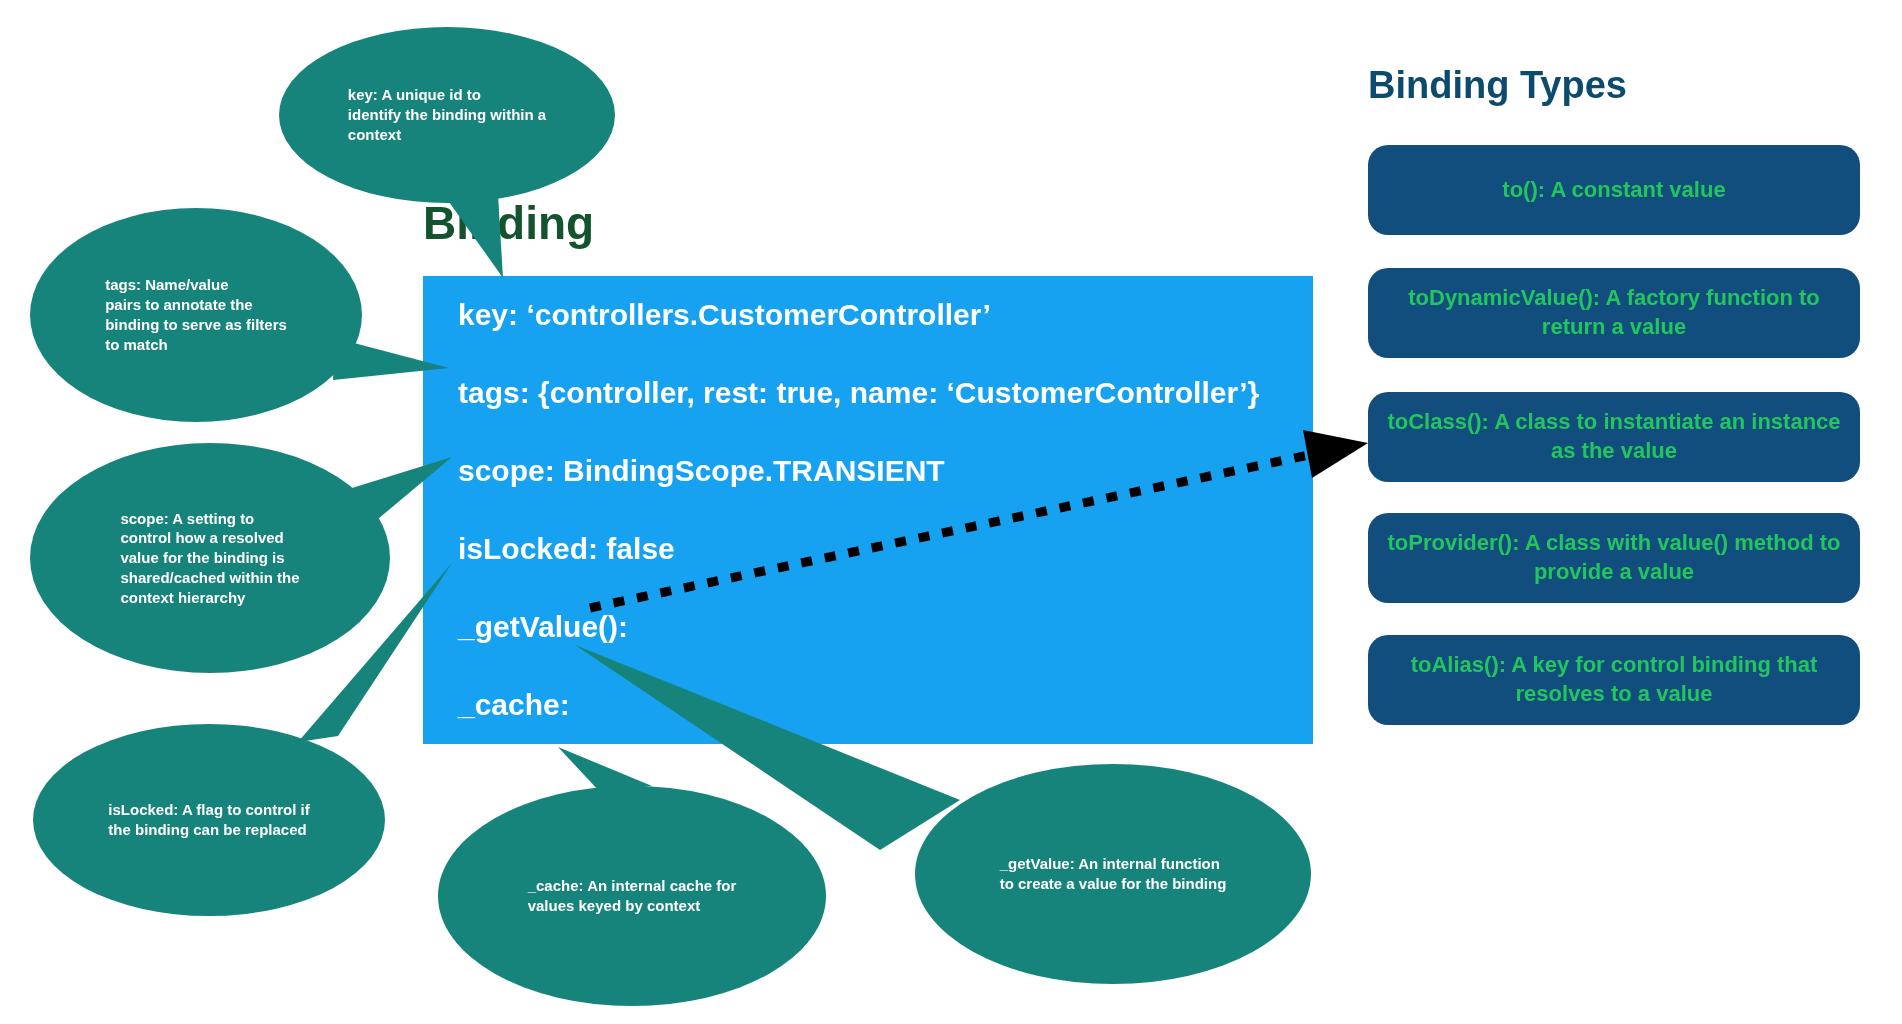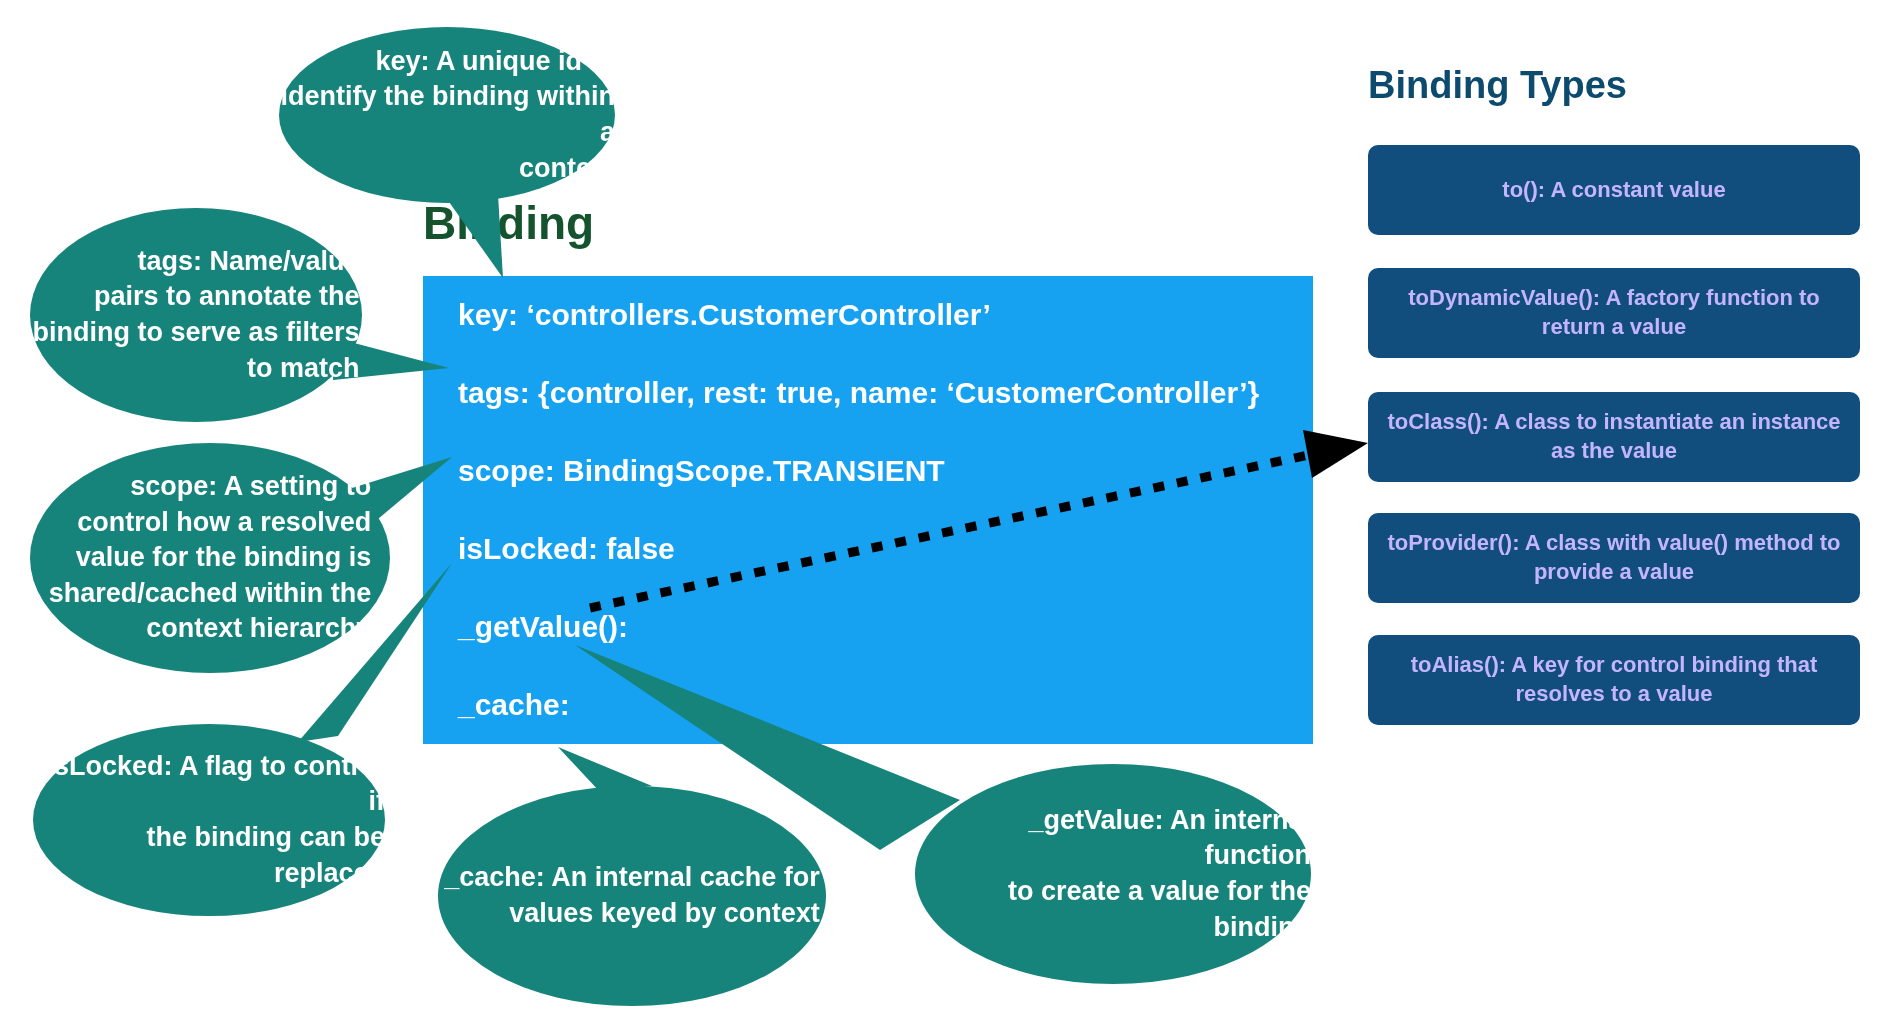--- a/index.html
+++ b/index.html
@@ -4,22 +4,22 @@
 <style>
   html,body{margin:0;padding:0;background:#fff;}
   .canvas{
     position:relative;width:1902px;height:1024px;background:#ffffff;
     font-family:"Liberation Sans",sans-serif;overflow:hidden;
   }
   .overlay{position:absolute;left:0;top:0;z-index:2;pointer-events:none;}
   
   .callout{
     position:absolute;border-radius:50%;background:#17847C;color:#fff;
-    display:flex;align-items:center;justify-content:center;text-align:right;
-    z-index:3;font-weight:bold;font-size:27px;line-height:1.32;
+    display:flex;align-items:center;justify-content:center;text-align:left;
+    z-index:3;font-weight:bold;font-size:15px;line-height:1.32;
   }
   .callout-text{white-space:pre-line;}
   .c-key{left:279px;top:27px;width:336px;height:176px;}
   .c-tags{left:30px;top:208px;width:332px;height:214px;}
   .c-scope{left:30px;top:443px;width:360px;height:230px;}
   .c-islocked{left:33px;top:724px;width:352px;height:192px;}
   .c-cache{left:438px;top:786px;width:388px;height:220px;}
   .c-getvalue{left:915px;top:764px;width:396px;height:220px;}
   
   .binding-title{
@@ -33,21 +33,21 @@
     padding-left:35px;box-sizing:border-box;
   }
   .prop{color:#fff;font-weight:bold;font-size:30px;white-space:nowrap;}
   
   .types-title{
     position:absolute;left:1368px;top:64px;width:492px;
     font-size:38px;font-weight:bold;color:#0c4a6e;z-index:1;
   }
   .type-box{
     position:absolute;left:1368px;width:492px;height:90px;background:#114E7D;
-    border-radius:10px;color:#c4b5fd;font-weight:bold;font-size:22px;
+    border-radius:20px;color:#22c55e;font-weight:bold;font-size:22px;
     display:flex;align-items:center;justify-content:center;text-align:center;
     line-height:1.3;z-index:1;box-sizing:border-box;padding:0 10px;
   }
   .type-box span{white-space:pre-line;}
   .t0{top:145px}.t1{top:268px}.t2{top:392px}.t3{top:513px}.t4{top:635px}
 </style>
 </head>
 <body>
 
 <div class="canvas">

